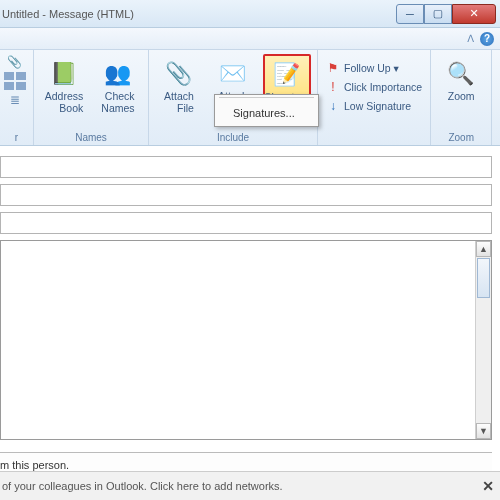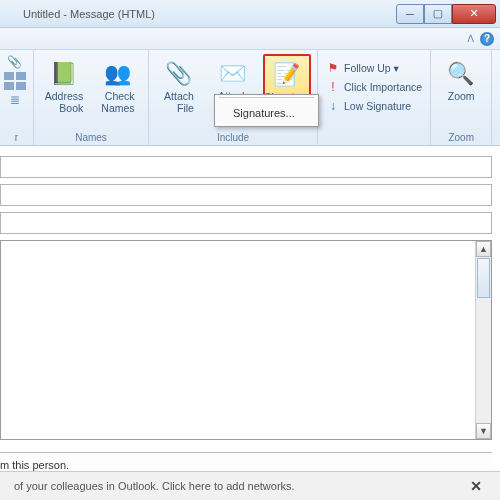--- a/index.html
+++ b/index.html
@@ -1,20 +1,20 @@
 <!DOCTYPE html>
 <html><head>
 <meta charset="utf-8">
 <style>
   * { box-sizing: border-box; margin: 0; padding: 0; font-family: "Segoe UI", Tahoma, sans-serif; }
   body { width: 500px; height: 500px; overflow: hidden; background: #fff; font-size: 11px; }
 
   
   .titlebar { height: 28px; background: linear-gradient(#eaf3fb,#d8e7f5); border-bottom: 1px solid #b8cde0; display: flex; align-items: center; position: relative; }
-  .titlebar .title { flex: 1; text-align: left; padding-left: 23px; color: #555; }
+  .titlebar .title { flex: 1; text-align: left; padding-left: 2px; color: #555; }
   .winbtns { display: flex; height: 20px; margin-right: 4px; }
   .winbtn { width: 28px; height: 20px; border: 1px solid #6a8db5; background: linear-gradient(#e8f0fa,#c9ddf1); display:flex; align-items:center; justify-content:center; font-size:11px; color:#2b4f78; }
   .winbtn.close { background: linear-gradient(#e27a7a,#c13a2f); color:#fff; border-color:#8a2a20; width:44px; border-radius:0 3px 3px 0;}
   .winbtn.min { border-radius:3px 0 0 3px;}
 
   
   .subbar { height: 22px; background: linear-gradient(#f4f8fd,#e5eef8); border-bottom:1px solid #c7d7e8; display:flex; justify-content:flex-end; align-items:center; padding-right:6px; gap:6px;}
   .help-icon { width:14px; height:14px; border-radius:50%; background: radial-gradient(#5ea7e8,#2a6db8); color:#fff; font-size:10px; display:flex; align-items:center; justify-content:center; font-weight:bold;}
   .chev { color:#6a8db5; font-size:10px;}
 
@@ -41,21 +41,21 @@
   
   .mailbody { padding:10px 0 0 0; }
   .field { height:22px; border:1px solid #b4b4b4; margin:0 8px 6px 0; background:#fff;}
   .editor-wrap { margin:6px 8px 0 0; border:1px solid #9a9a9a; height:200px; position:relative; background:#fff;}
   .scrollbar { position:absolute; right:0; top:0; bottom:0; width:16px; background:#efefef; border-left:1px solid #cfcfcf;}
   .sb-btn { height:16px; background:linear-gradient(#fdfdfd,#e2e2e2); border:1px solid #b7b7b7; display:flex;align-items:center;justify-content:center;font-size:9px;color:#555;}
   .sb-thumb { height:40px; margin:1px; background:linear-gradient(#f2f6fb,#d7e4f2); border:1px solid #9fb8d4;}
 
   
   .info1 { position:absolute; left:0; right:8px; top:452px; border-top:1px solid #bbb; padding:6px 0; font-size:11px; color:#333; background:#fdfdfd;}
-  .info2 { position:absolute; left:0; right:0; bottom:0; padding:6px 14px; font-size:11px; color:#555; background:#f1f1f1; border-top:1px solid #ccc; display:flex; justify-content:space-between; align-items:center;}
+  .info2 { position:absolute; left:0; right:0; bottom:0; padding:6px 2px; font-size:11px; color:#555; background:#f1f1f1; border-top:1px solid #ccc; display:flex; justify-content:space-between; align-items:center;}
   .xbtn { font-size:14px; color:#444; font-weight:bold; padding:0 4px;}
 
   
   .flag{color:#d9403a;} .bang{color:#d9403a;} .down{color:#2a6db8;} .clip{color:#666;} .env{color:#e2b22a;} .book{color:#3a7a3a;} .check{color:#3a7a3a;} .pencil{color:#b88a2a;} .zoom{color:#666;}
   .tinytbl { display:grid; grid-template-columns:repeat(2,10px); grid-template-rows:repeat(2,8px); gap:2px;}
   .tinytbl span{background:#8aa8cc;}
 </style>
 </head>
 <body>
 

